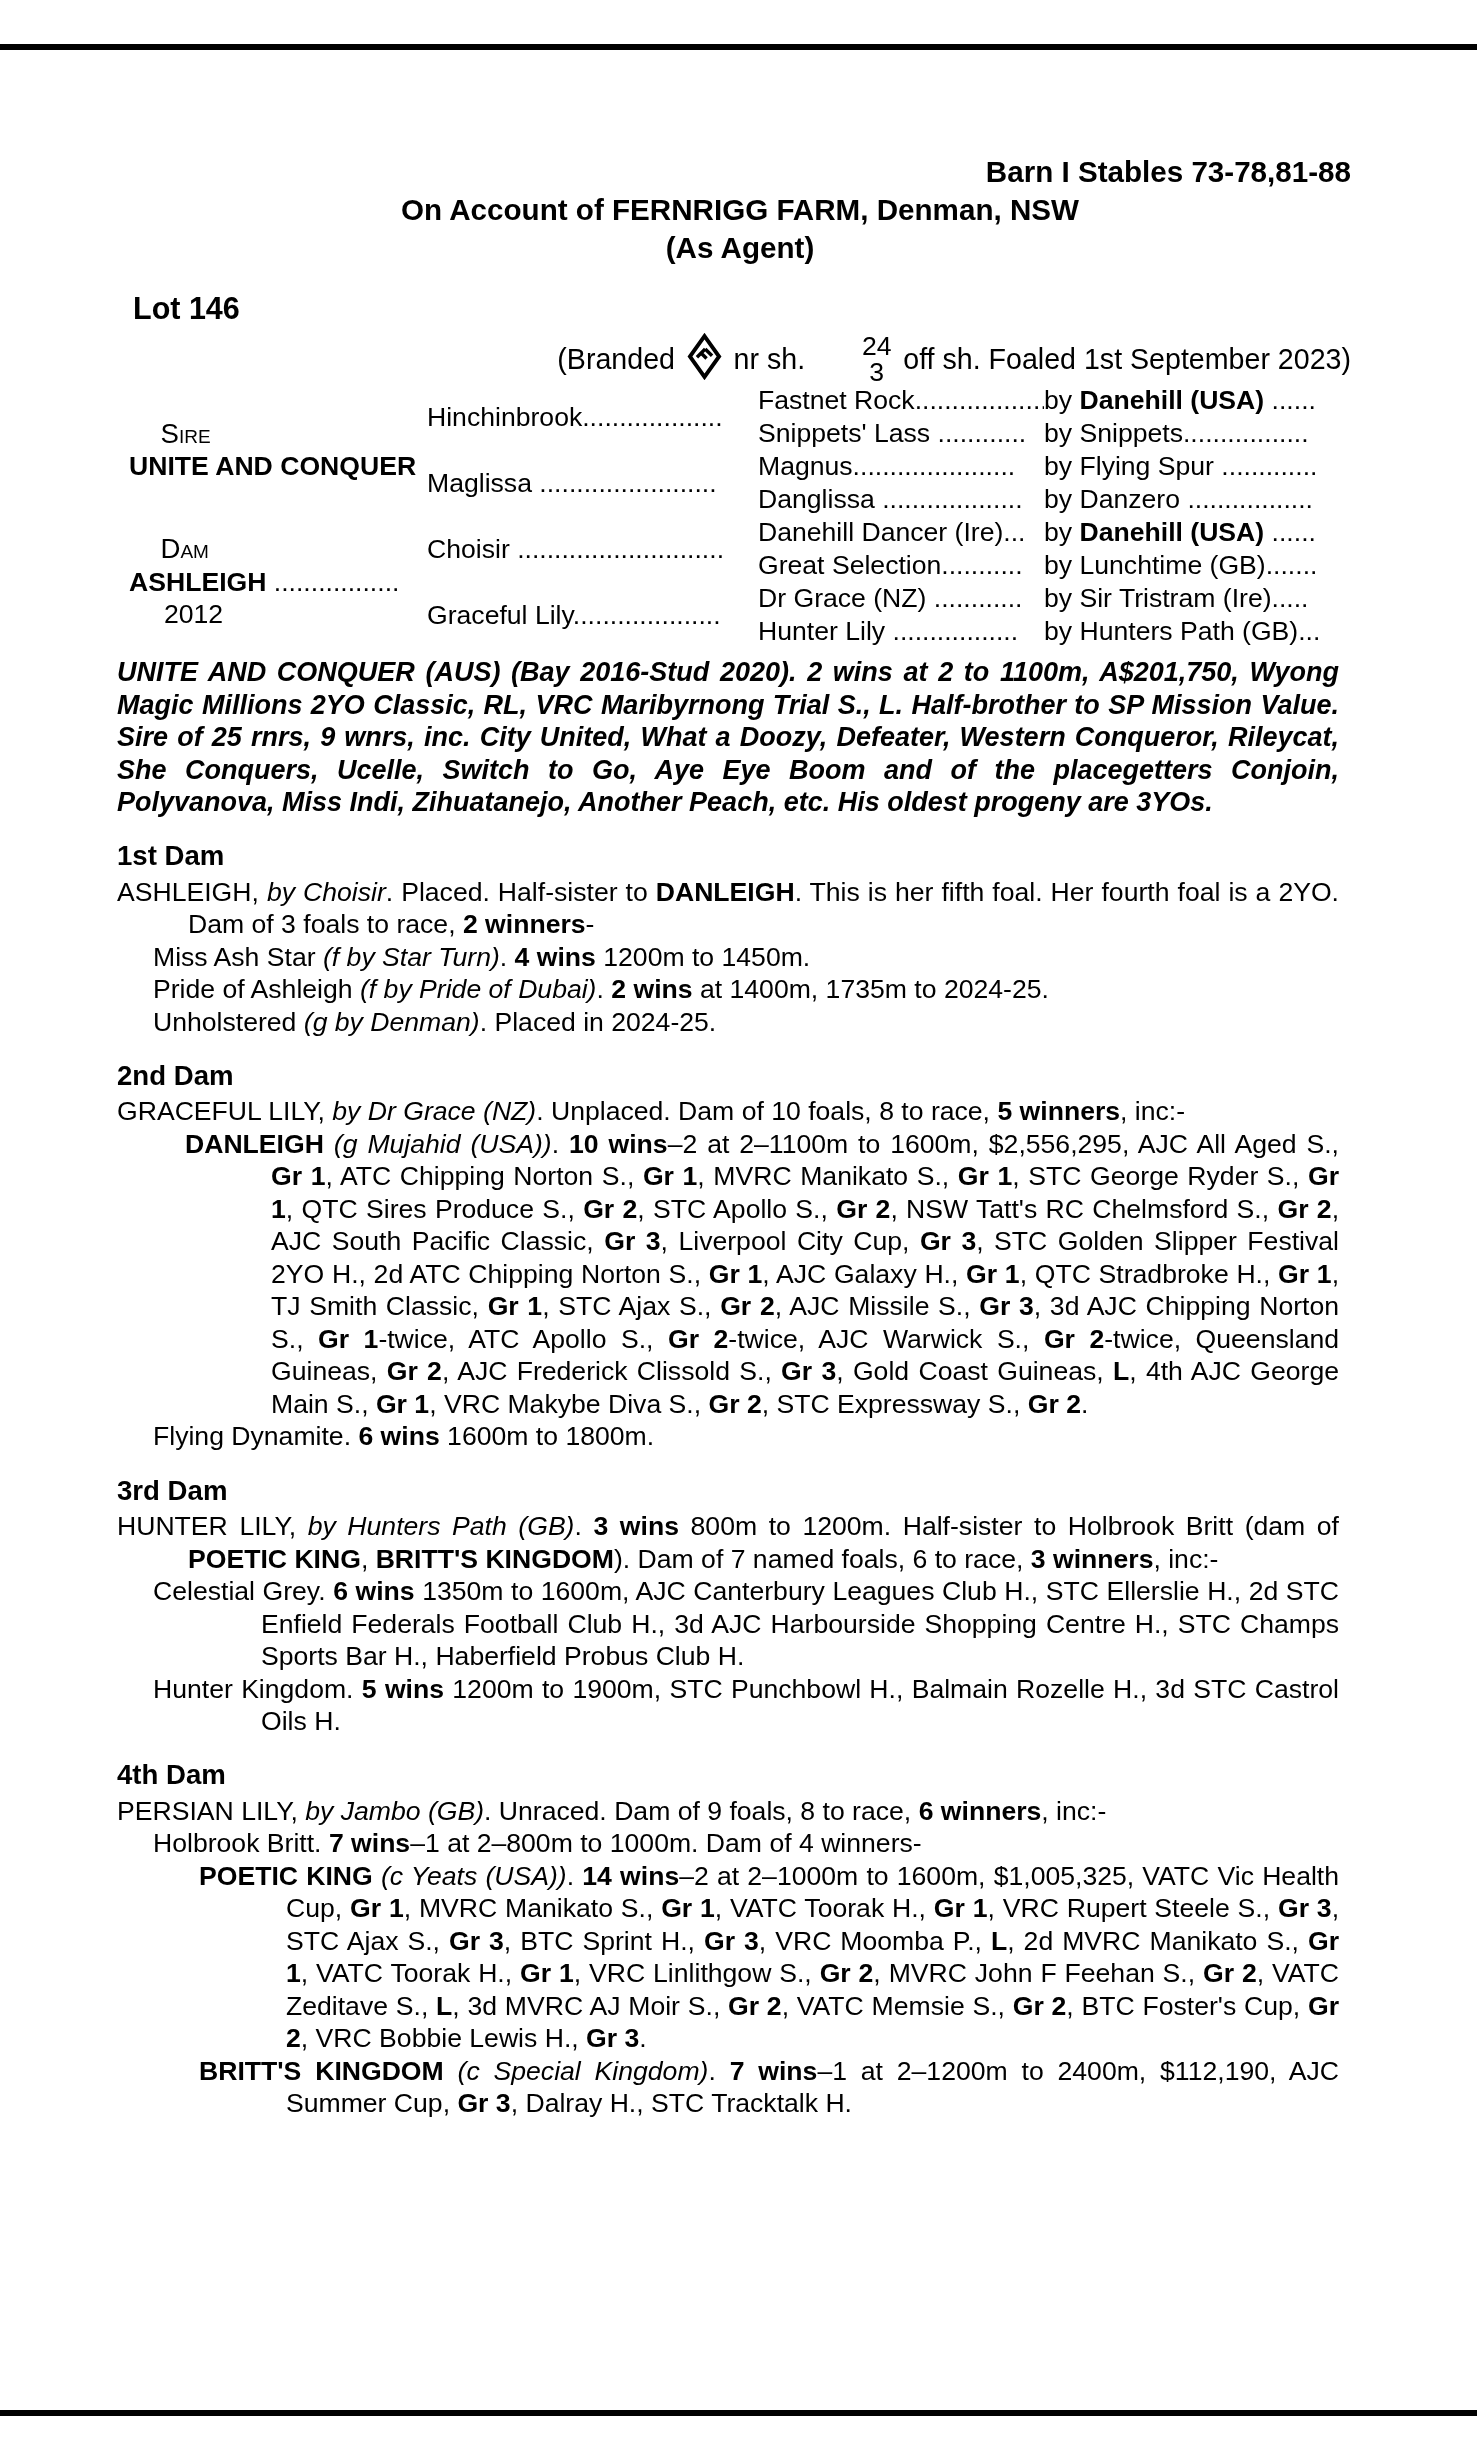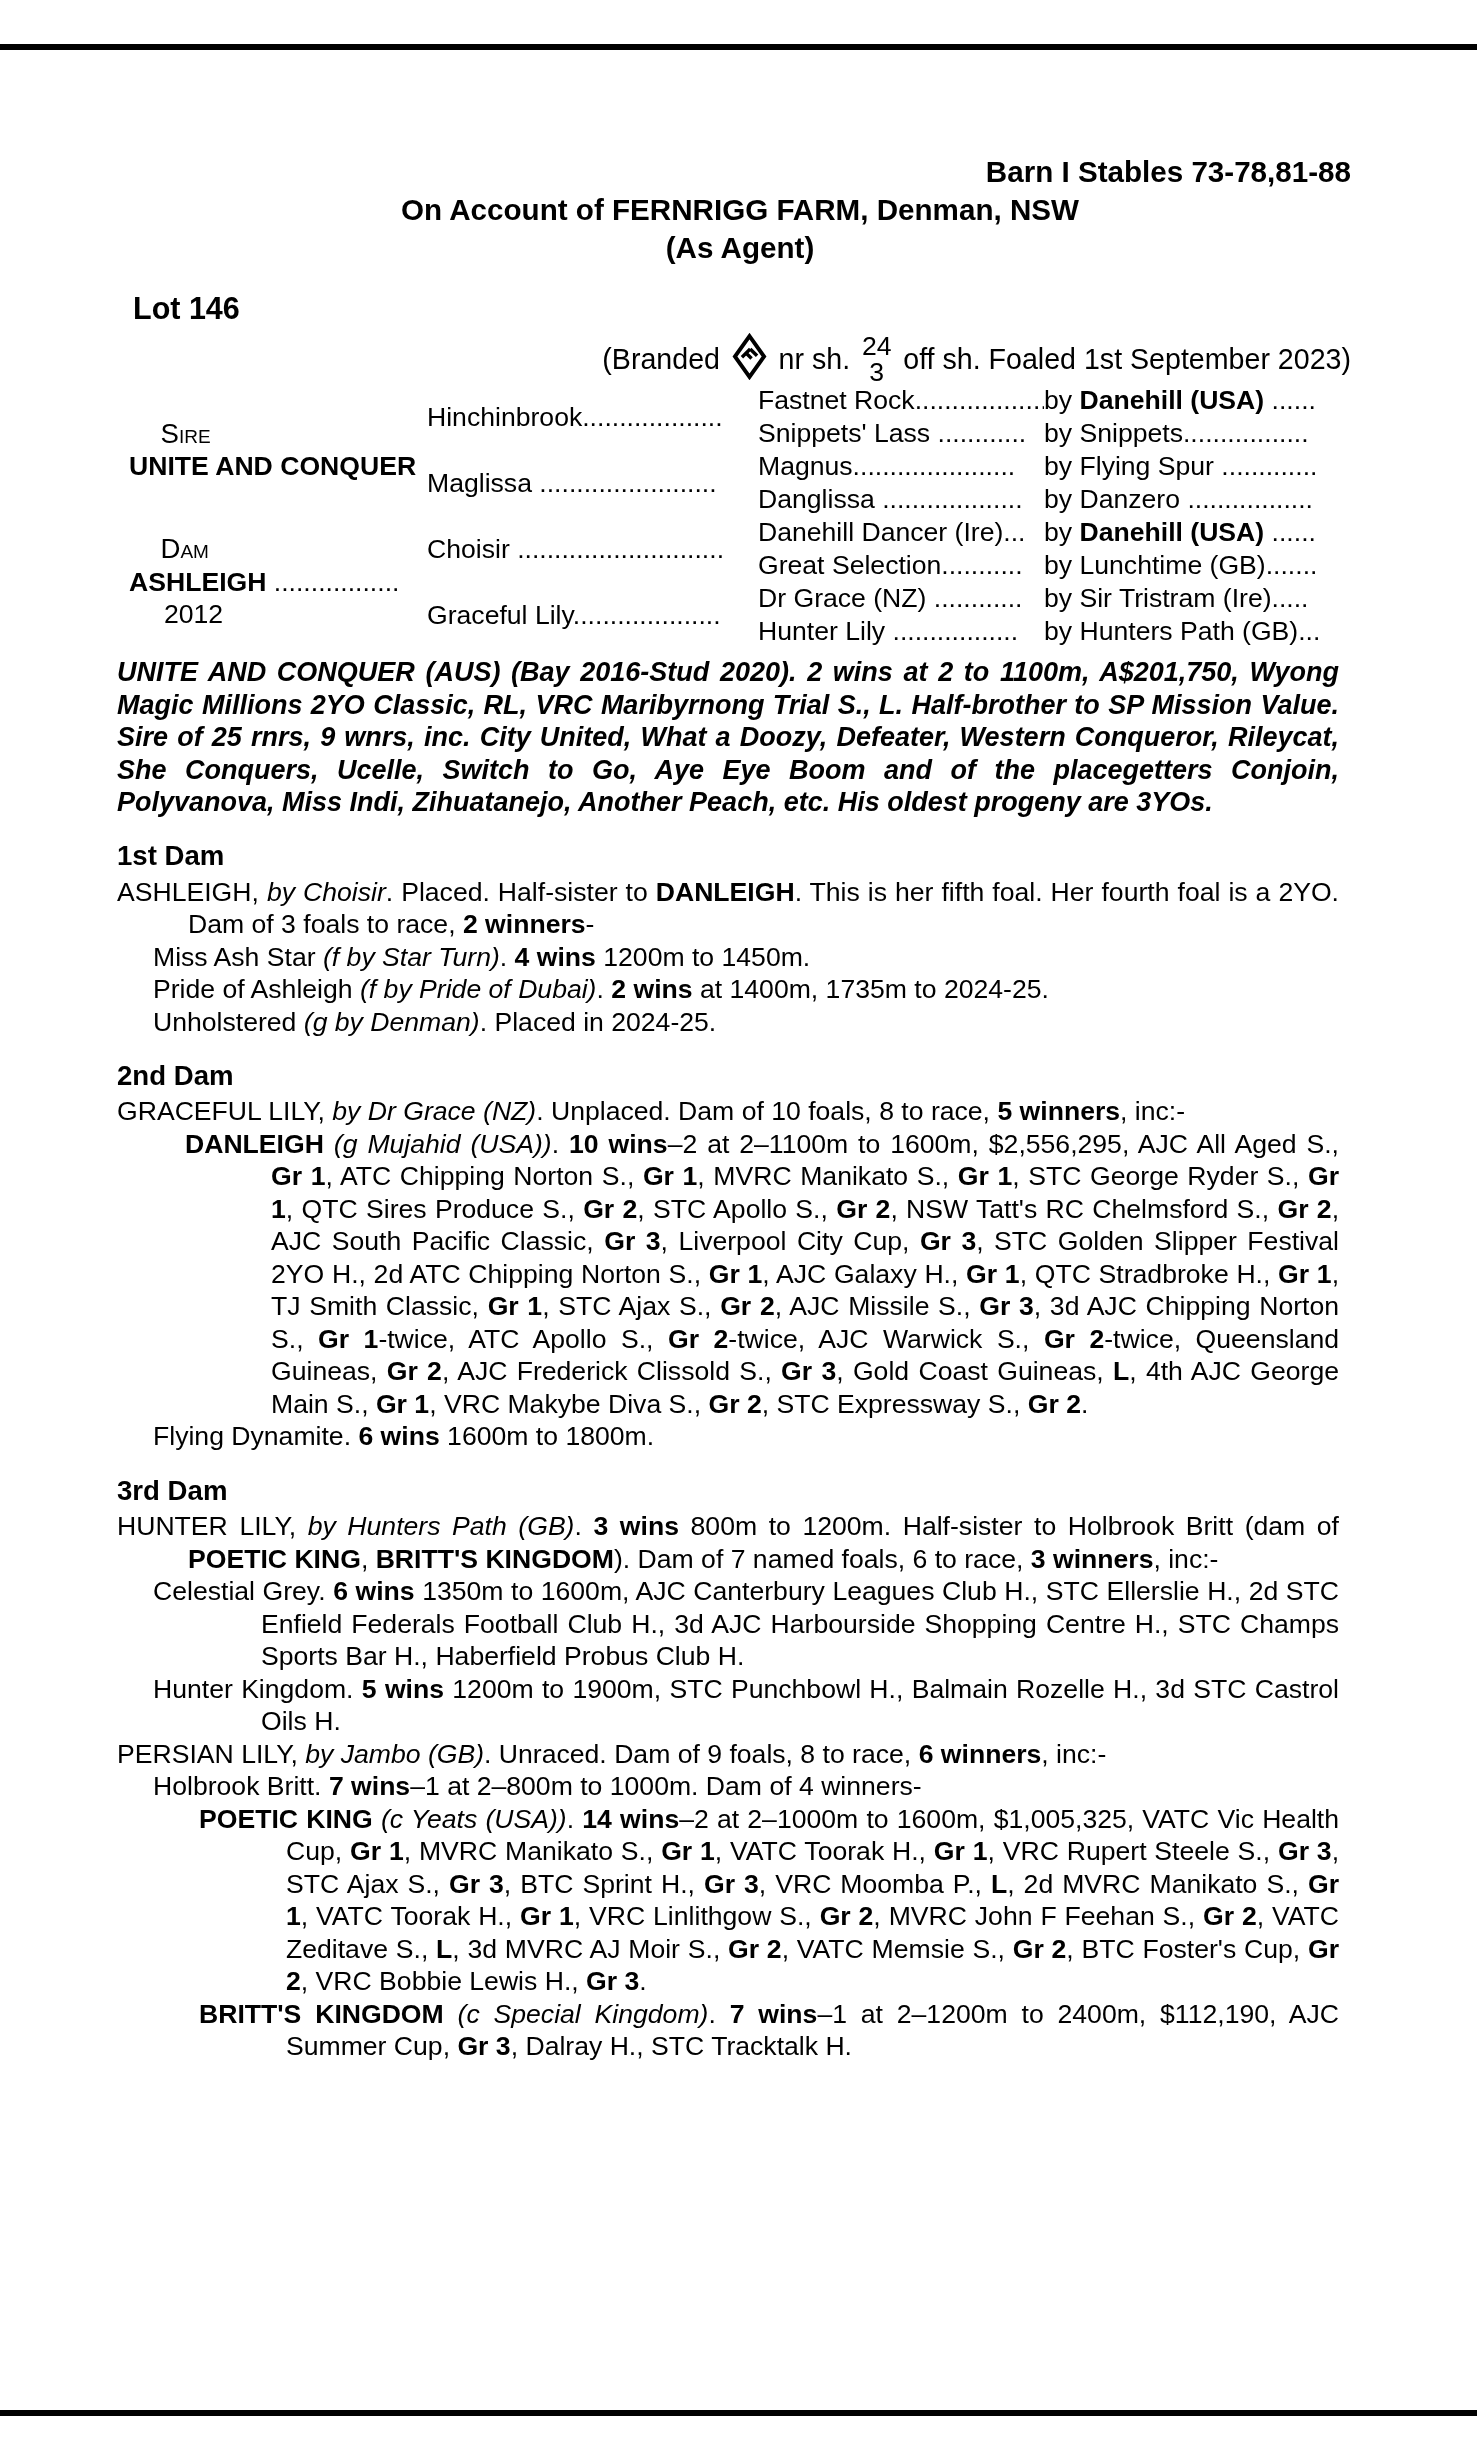--- a/index.html
+++ b/index.html
@@ -17,21 +17,21 @@
   .logo-bobs{font-family:"Liberation Serif",serif;font-size:32.5px;line-height:29.6px;letter-spacing:1px;}
   .logo-eligible{font-family:"Liberation Serif",serif;font-size:13.8px;line-height:16.7px;letter-spacing:3.9px;}
 
   
   .hdr-barn{position:absolute;top:155px;left:129px;width:1222px;text-align:right;font-weight:bold;font-size:29.6px;}
   .hdr-account{position:absolute;top:193px;left:129px;width:1222px;text-align:center;font-weight:bold;font-size:29.6px;}
   .hdr-agent{position:absolute;top:231px;left:129px;width:1222px;text-align:center;font-weight:bold;font-size:29.6px;}
   .lot{position:absolute;top:291px;left:133px;font-weight:bold;font-size:30.5px;}
   .title{position:absolute;top:284px;left:129px;width:1222px;text-align:center;font-weight:bold;font-size:37px;}
   .branded{position:absolute;top:329px;left:129px;width:1222px;display:flex;justify-content:flex-end;align-items:center;font-size:28.6px;gap:11.8px;height:61px;}
-  .brand-frac{display:inline-flex;flex-direction:column;align-items:center;font-size:26.6px;line-height:25.6px;}
+  .brand-frac{display:inline-flex;flex-direction:column;align-items:center;font-size:26.6px;line-height:25.6px;margin-left:45px;}
 
   
   .pedigree{position:absolute;left:129px;top:384px;width:1222px;display:grid;
     grid-template-columns:298px 331px 286px 1fr;grid-auto-rows:33px;
     font-size:26.6px;line-height:32.5px;}
   .ped-gen0{display:flex;flex-direction:column;justify-content:center;}
   .ped-label{font-variant:small-caps;font-size:27.6px;padding-left:31.5px;}
   .ped-name{font-weight:bold;white-space:nowrap;}
   .ped-name-mix{white-space:nowrap;}
   .ped-year{padding-left:35px;}
@@ -132,20 +132,21 @@
     <h3 class="dam-head">2nd Dam</h3>
     <p class="p-dam">GRACEFUL LILY, <span class="i">by Dr Grace (NZ)</span>. Unplaced. Dam of 10 foals, 8 to race, <span class="b">5 winners</span>, inc:-</p>
     <p class="p-stakes"><span class="b">DANLEIGH</span> <span class="i">(g Mujahid (USA))</span>. <span class="b">10 wins</span>–2 at 2–1100m to 1600m, $2,556,295, AJC All Aged S., <span class="b">Gr 1</span>, ATC Chipping Norton S., <span class="b">Gr 1</span>, MVRC Manikato S., <span class="b">Gr 1</span>, STC George Ryder S., <span class="b">Gr 1</span>, QTC Sires Produce S., <span class="b">Gr 2</span>, STC Apollo S., <span class="b">Gr 2</span>, NSW Tatt's RC Chelmsford S., <span class="b">Gr 2</span>, AJC South Pacific Classic, <span class="b">Gr 3</span>, Liverpool City Cup, <span class="b">Gr 3</span>, STC Golden Slipper Festival 2YO H., 2d ATC Chipping Norton S., <span class="b">Gr 1</span>, AJC Galaxy H., <span class="b">Gr 1</span>, QTC Stradbroke H., <span class="b">Gr 1</span>, TJ Smith Classic, <span class="b">Gr 1</span>, STC Ajax S., <span class="b">Gr 2</span>, AJC Missile S., <span class="b">Gr 3</span>, 3d AJC Chipping Norton S., <span class="b">Gr 1</span>-twice, ATC Apollo S., <span class="b">Gr 2</span>-twice, AJC Warwick S., <span class="b">Gr 2</span>-twice, Queensland Guineas, <span class="b">Gr 2</span>, AJC Frederick Clissold S., <span class="b">Gr 3</span>, Gold Coast Guineas, <span class="b">L</span>, 4th AJC George Main S., <span class="b">Gr 1</span>, VRC Makybe Diva S., <span class="b">Gr 2</span>, STC Expressway S., <span class="b">Gr 2</span>.</p>
     <p class="p-foal">Flying Dynamite. <span class="b">6 wins</span> 1600m to 1800m.</p>
 
     <h3 class="dam-head">3rd Dam</h3>
     <p class="p-dam">HUNTER LILY, <span class="i">by Hunters Path (GB)</span>. <span class="b">3 wins</span> 800m to 1200m. Half-sister to Holbrook Britt (dam of <span class="b">POETIC KING</span>, <span class="b">BRITT'S KINGDOM</span>). Dam of 7 named foals, 6 to race, <span class="b">3 winners</span>, inc:-</p>
     <p class="p-foal">Celestial Grey. <span class="b">6 wins</span> 1350m to 1600m, AJC Canterbury Leagues Club H., STC Ellerslie H., 2d STC Enfield Federals Football Club H., 3d AJC Harbourside Shopping Centre H., STC Champs Sports Bar H., Haberfield Probus Club H.</p>
     <p class="p-foal">Hunter Kingdom. <span class="b">5 wins</span> 1200m to 1900m, STC Punchbowl H., Balmain Rozelle H., 3d STC Castrol Oils H.</p>
 
+    <h3 class="dam-head">4th Dam</h3>
     <p class="p-dam">PERSIAN LILY, <span class="i">by Jambo (GB)</span>. Unraced. Dam of 9 foals, 8 to race, <span class="b">6 winners</span>, inc:-</p>
     <p class="p-foal">Holbrook Britt. <span class="b">7 wins</span>–1 at 2–800m to 1000m. Dam of 4 winners-</p>
     <p class="p-stakes2"><span class="b">POETIC KING</span> <span class="i">(c Yeats (USA))</span>. <span class="b">14 wins</span>–2 at 2–1000m to 1600m, $1,005,325, VATC Vic Health Cup, <span class="b">Gr 1</span>, MVRC Manikato S., <span class="b">Gr 1</span>, VATC Toorak H., <span class="b">Gr 1</span>, VRC Rupert Steele S., <span class="b">Gr 3</span>, STC Ajax S., <span class="b">Gr 3</span>, BTC Sprint H., <span class="b">Gr 3</span>, VRC Moomba P., <span class="b">L</span>, 2d MVRC Manikato S., <span class="b">Gr 1</span>, VATC Toorak H., <span class="b">Gr 1</span>, VRC Linlithgow S., <span class="b">Gr 2</span>, MVRC John F Feehan S., <span class="b">Gr 2</span>, VATC Zeditave S., <span class="b">L</span>, 3d MVRC AJ Moir S., <span class="b">Gr 2</span>, VATC Memsie S., <span class="b">Gr 2</span>, BTC Foster's Cup, <span class="b">Gr 2</span>, VRC Bobbie Lewis H., <span class="b">Gr 3</span>.</p>
     <p class="p-stakes2"><span class="b">BRITT'S KINGDOM</span> <span class="i">(c Special Kingdom)</span>. <span class="b">7 wins</span>–1 at 2–1200m to 2400m, $112,190, AJC Summer Cup, <span class="b">Gr 3</span>, Dalray H., STC Tracktalk H.</p>
 
   </div>
 
   <div class="rule rule-bottom"></div>
 
 </div>

